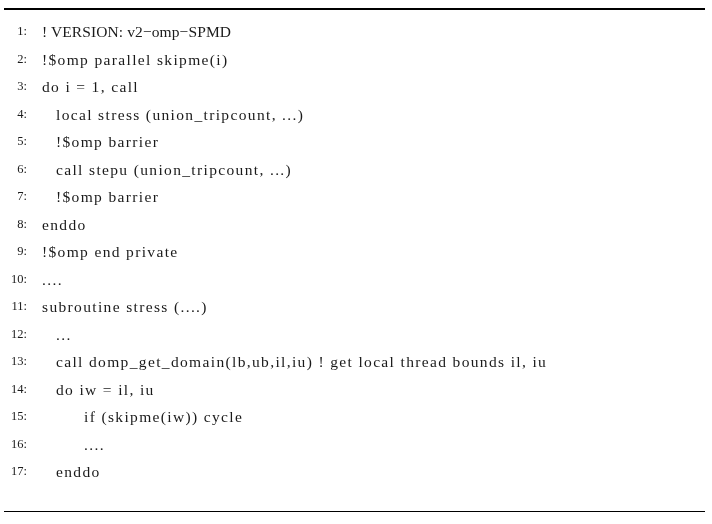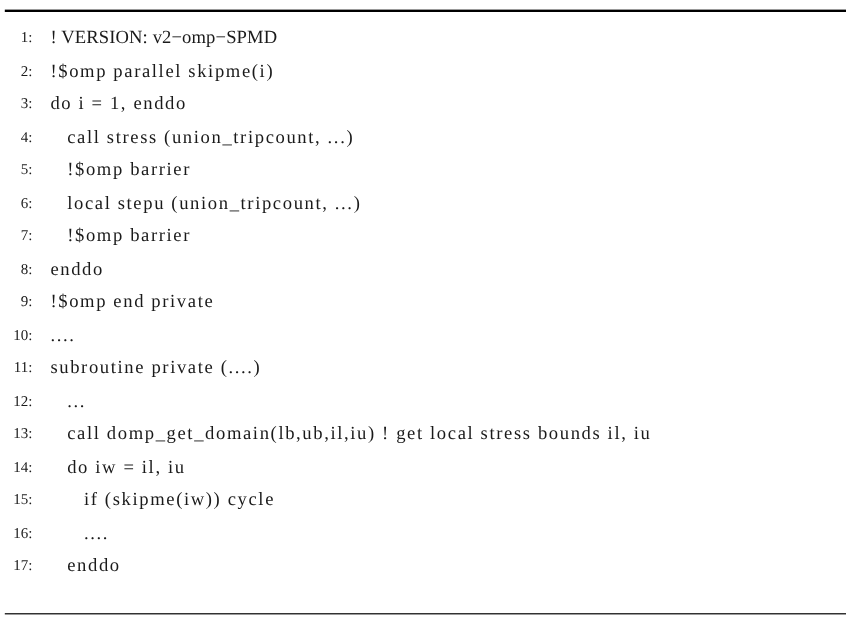--- a/index.html
+++ b/index.html
@@ -75,21 +75,21 @@
     left: 0;
     color: #1a1a1a;
     font-family: "Liberation Serif", "DejaVu Serif", serif;
     font-size: 15.5px;
     letter-spacing: 1.35px;
   }
 
   
   .ind0 { left: 42px; }
   .ind1 { left: 56px; }
-  .ind2 { left: 70px; }
+  .ind2 { left: 84px; }
 
   
   .tight {
     letter-spacing: 0.1px;
     font-size: 15.5px;
   }
 </style>
 </head>
 <body>
 
@@ -101,61 +101,61 @@
       <div class="code-line">
         <span class="line-no">1:</span>
         <span class="line-code ind0 tight">!  VERSION:  v2−omp−SPMD</span>
       </div>
       <div class="code-line">
         <span class="line-no">2:</span>
         <span class="line-code ind0">!$omp parallel skipme(i)</span>
       </div>
       <div class="code-line">
         <span class="line-no">3:</span>
-        <span class="line-code ind0">do i = 1, enddo</span>
+        <span class="line-code ind0">do i = 1, call</span>
       </div>
       <div class="code-line">
         <span class="line-no">4:</span>
-        <span class="line-code ind1">call stress (union_tripcount, ...)</span>
+        <span class="line-code ind1">local stress (union_tripcount, ...)</span>
       </div>
       <div class="code-line">
         <span class="line-no">5:</span>
         <span class="line-code ind1">!$omp barrier</span>
       </div>
       <div class="code-line">
         <span class="line-no">6:</span>
-        <span class="line-code ind1">local stepu (union_tripcount, ...)</span>
+        <span class="line-code ind1">call stepu (union_tripcount, ...)</span>
       </div>
       <div class="code-line">
         <span class="line-no">7:</span>
         <span class="line-code ind1">!$omp barrier</span>
       </div>
       <div class="code-line">
         <span class="line-no">8:</span>
         <span class="line-code ind0">enddo</span>
       </div>
       <div class="code-line">
         <span class="line-no">9:</span>
         <span class="line-code ind0">!$omp end private</span>
       </div>
       <div class="code-line">
         <span class="line-no">10:</span>
         <span class="line-code ind0">....</span>
       </div>
       <div class="code-line">
         <span class="line-no">11:</span>
-        <span class="line-code ind0">subroutine private (....)</span>
+        <span class="line-code ind0">subroutine stress (....)</span>
       </div>
       <div class="code-line">
         <span class="line-no">12:</span>
         <span class="line-code ind1">...</span>
       </div>
       <div class="code-line">
         <span class="line-no">13:</span>
-        <span class="line-code ind1">call domp_get_domain(lb,ub,il,iu) ! get local stress bounds il, iu</span>
+        <span class="line-code ind1">call domp_get_domain(lb,ub,il,iu) ! get local thread bounds il, iu</span>
       </div>
       <div class="code-line">
         <span class="line-no">14:</span>
         <span class="line-code ind1">do iw = il, iu</span>
       </div>
       <div class="code-line">
         <span class="line-no">15:</span>
         <span class="line-code ind2">if (skipme(iw)) cycle</span>
       </div>
       <div class="code-line">

